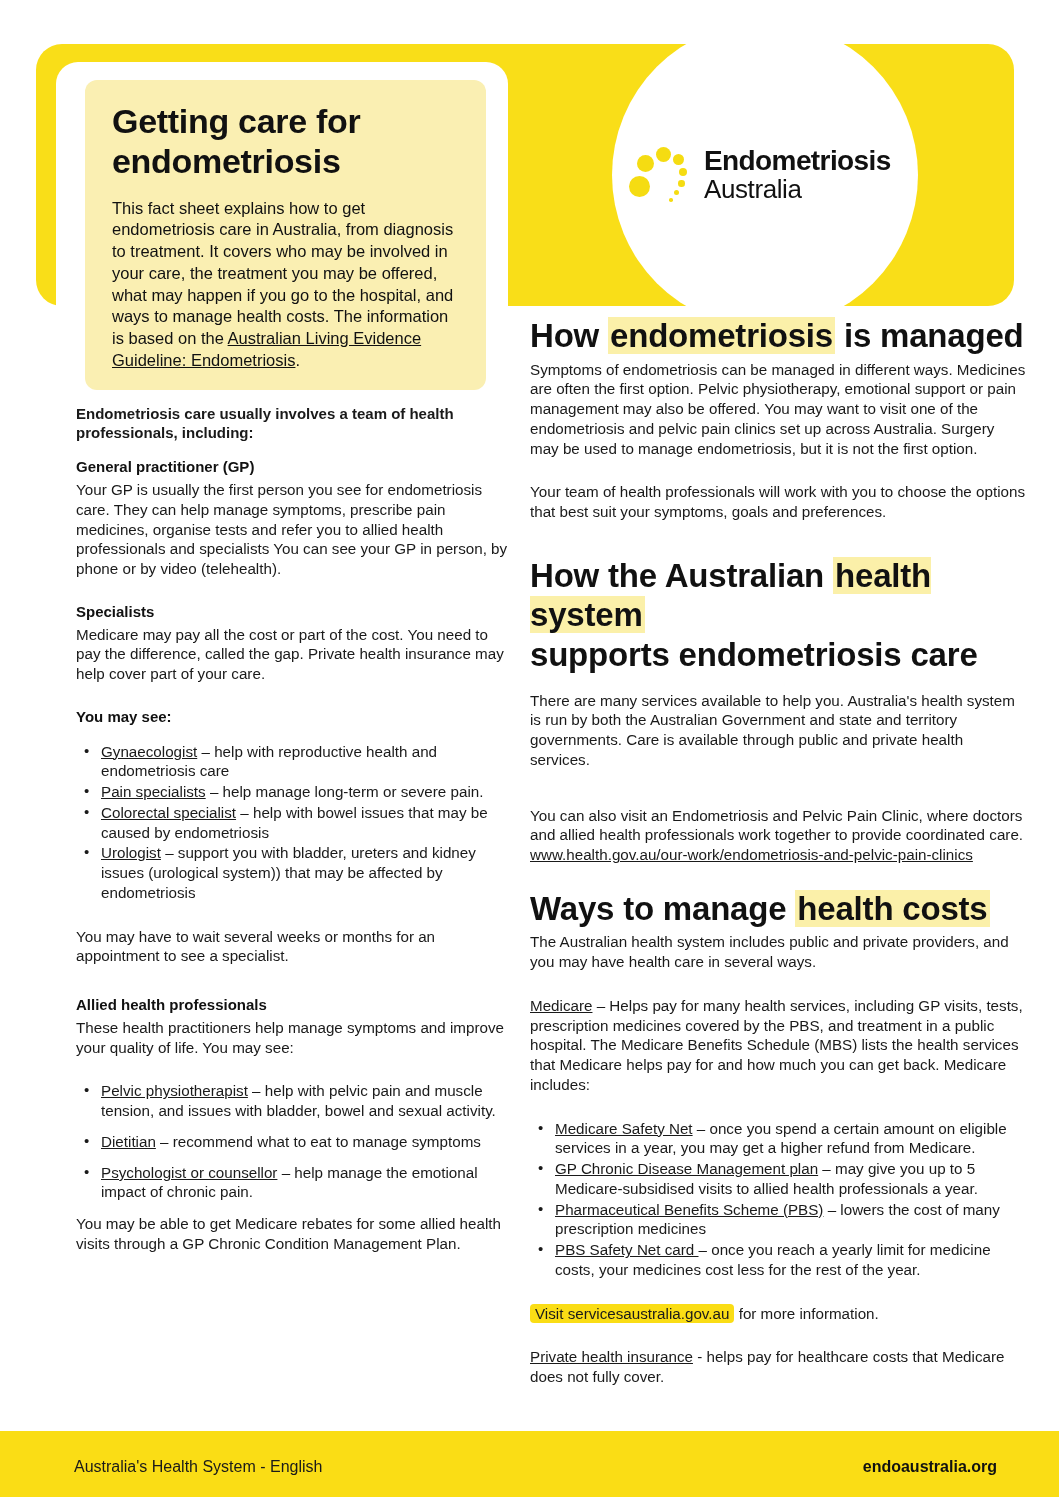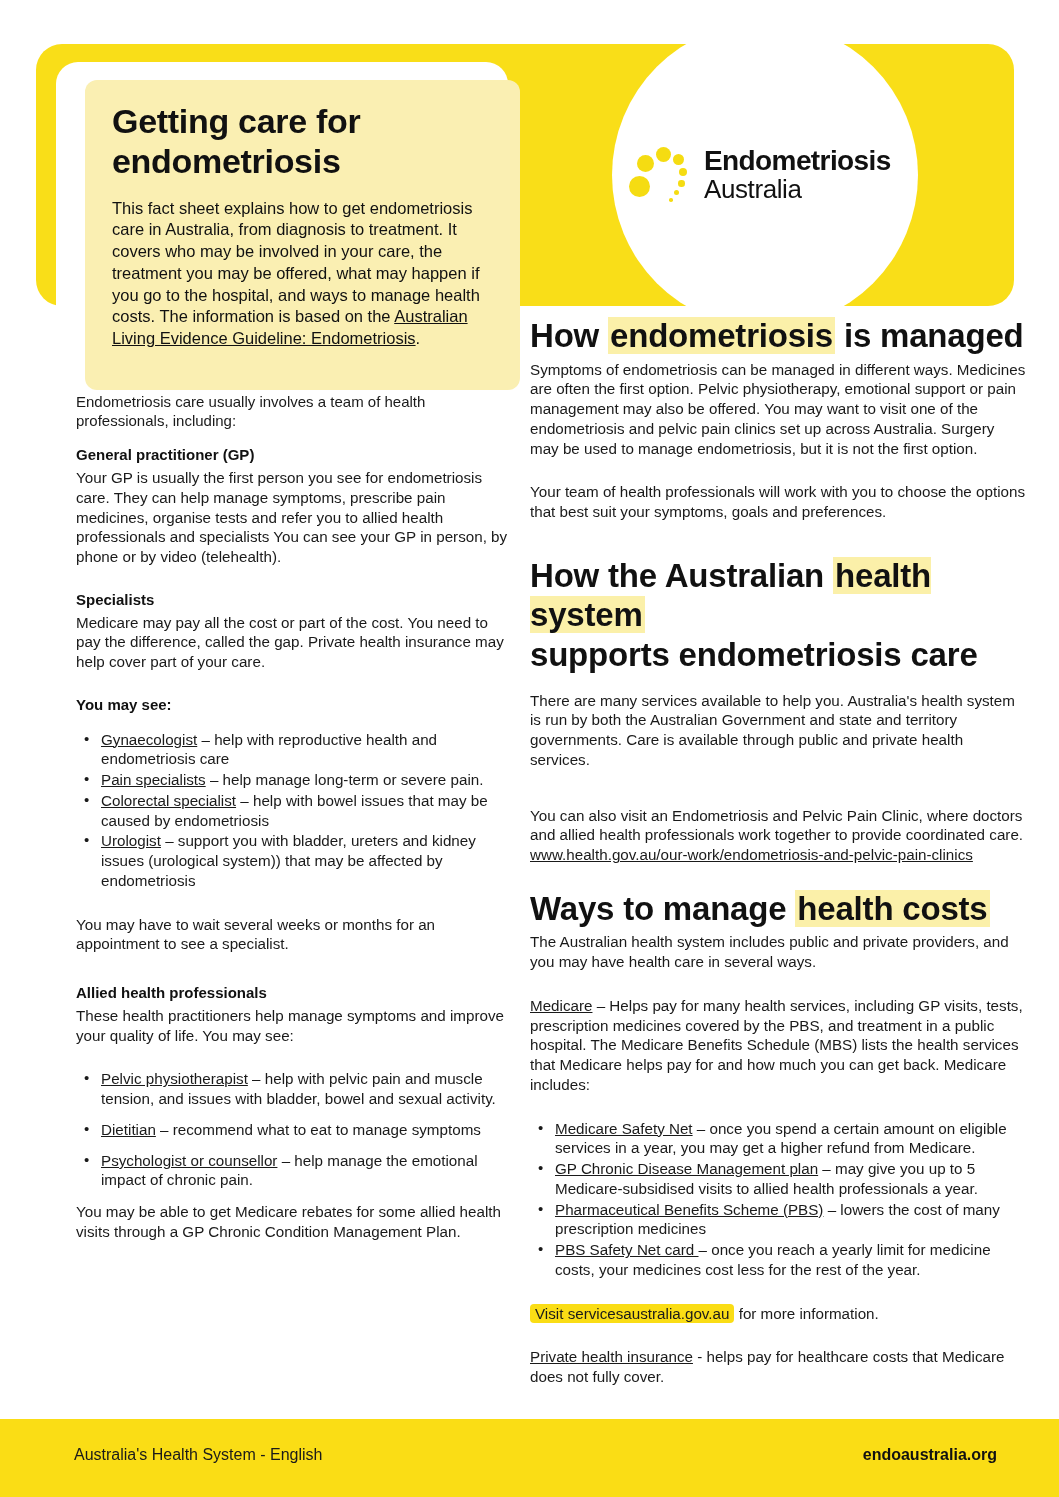--- a/index.html
+++ b/index.html
@@ -29,21 +29,21 @@
     border-radius:50% / 50%;
   }
   .title-card {
     position:absolute; left:56px; top:62px;
     width:452px; height:300px;
     background:#ffffff;
     border-radius:22px;
   }
   .title-box {
     position:absolute; left:85px; top:80px;
-    width:435px; height:310px;
+    width:401px; height:310px;
     background:#FAEFB2;
     border-radius:12px;
     padding:22px 26px 17px 27px;
   }
   .doc-title {
     font-size:34px; font-weight:bold; line-height:1.17;
     letter-spacing:-0.3px; margin:0 0 16px 0; color:#111;
   }
   .doc-intro {
     font-size:16.5px; line-height:1.32; margin:0; color:#111;
@@ -64,38 +64,38 @@
   .col-right { left:530px; width:496px; top:316px; }
 
   h2.sec {
     font-size:33px; font-weight:bold; line-height:1.2;
     margin:0 0 4px 0; letter-spacing:-0.2px; color:#111;
   }
   h2.sec .hl { background:#FBF0A9; padding:0 2px; }
   h3.sub { font-size:15px; font-weight:bold; margin:0 0 3px 0; line-height:1.25; color:#111; }
   p.body { font-size:15.2px; line-height:1.3; margin:0 0 12px 0; color:#1a1a1a; }
   p.tight { margin-bottom:0; }
-  p.lead { font-size:15px; font-weight:normal; line-height:1.28; margin:0 0 16px 0; }
+  p.lead { font-size:15px; font-weight:bold; line-height:1.28; margin:12px 0 16px 0; }
   .u { text-decoration:underline;margin-top:39px; }
   .sp-s { height:12px; }
   .sp-m { height:18px; }
   .sp-l { height:22px; }
 
   ul.bl { margin:0 0 12px 0; padding-left:25px; list-style:none; }
   ul.bl li { font-size:15.2px; line-height:1.3; margin-bottom:1px; position:relative; }
   ul.bl li::before {
     content:"\2022"; position:absolute; left:-17px; top:-1px; font-size:15px;
   }
   ul.bl.spaced li { margin-bottom:11px; }
 
   .pill { background:#FADD15; border-radius:4px; padding:1px 5px; }
 
   
   .footer {
-    position:absolute; left:0; bottom:0; width:1059px; height:78px;
+    position:absolute; left:0; bottom:0; width:1059px; height:66px;
     background:#FADD15;
   }
   .footer-left {
     position:absolute; left:74px; top:27px;
     font-size:16px; color:#1a1a1a;
   }
   .footer-right {
     position:absolute; right:62px; top:27px;
     font-size:16px; font-weight:bold; color:#111;
   }

